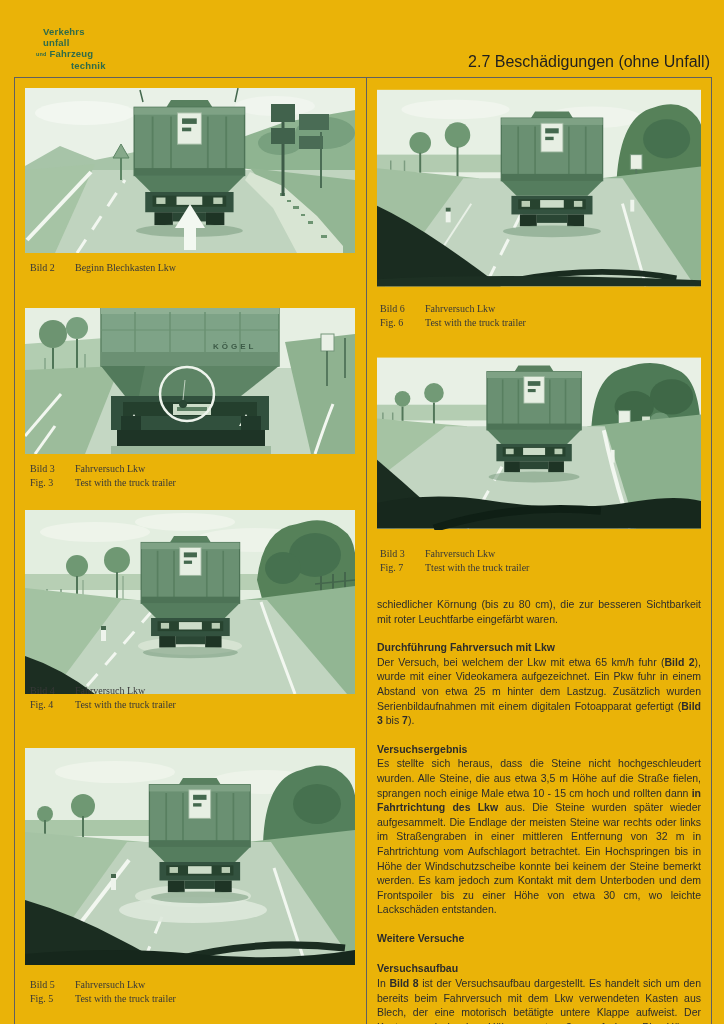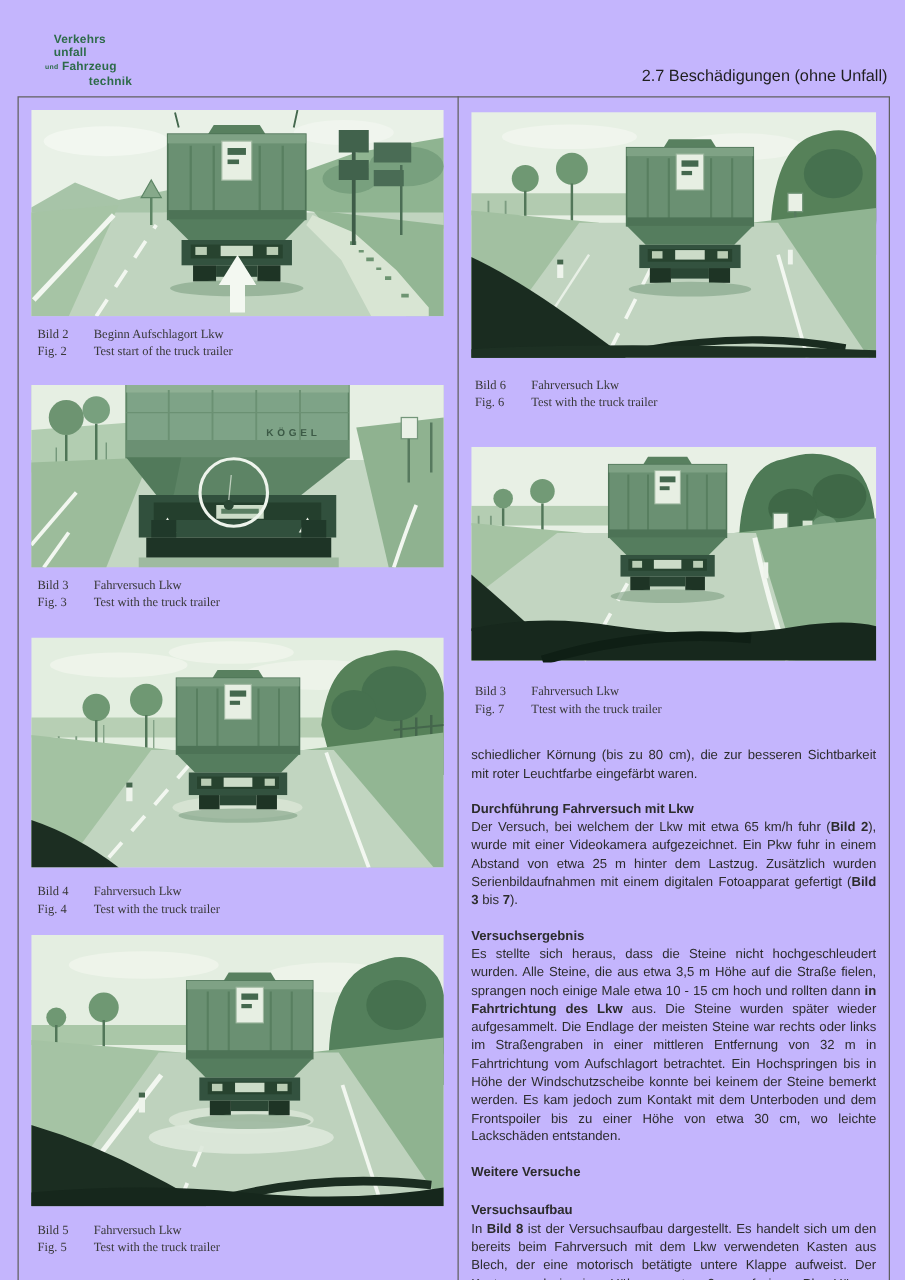--- a/index.html
+++ b/index.html
@@ -1,28 +1,28 @@
 <!DOCTYPE html>
 <html><head>
 <meta charset="utf-8">
 <style>
   html,body{margin:0;padding:0;background:#e8e8e8;}
   .page{
     position:relative;width:724px;height:1024px;margin:0 auto;
-    background:#c4b5fd;overflow:hidden;
+    background:#eab308;overflow:hidden;
     font-family:"Liberation Sans",sans-serif;color:#2e2e2e;
   }
   
   .logo{position:absolute;left:43px;top:26px;color:#2e6b4a;font-weight:bold;
         font-size:9.5px;line-height:11px;letter-spacing:.2px;}
   .logo .l2{margin-left:0;}
   .logo .l3{margin-left:-7px;}
   .logo .l3 .small{font-size:5.5px;font-weight:bold;vertical-align:1px;}
   .logo .l4{margin-left:28px;}
-  .section-title{position:absolute;right:14px;top:53px;font-size:13px;color:#1f1f1f;}
+  .section-title{position:absolute;right:14px;top:53px;font-size:16px;color:#1f1f1f;}
   
   .frame{position:absolute;left:14px;top:77px;width:696px;height:960px;
          border:1px solid #606060;}
   .divider{position:absolute;left:366px;top:77px;width:1px;height:960px;background:#606060;}
   
   .photo{position:absolute;display:block;}
   
   .cap{position:absolute;font-family:"Liberation Serif",serif;font-size:10px;
        line-height:13.5px;color:#383838;}
   .cap-row{display:flex;}
@@ -108,25 +108,21 @@
     <rect x="246" y="40" width="24" height="16" fill="#41624c"></rect>
     <rect x="274" y="26" width="30" height="16" fill="#4a6c55"></rect>
     <rect x="274" y="48" width="24" height="13" fill="#4a6c55"></rect>
     <path d="M296,100 L296,44" stroke="#4b6d55" stroke-width="2"></path>
     <polygon points="165,116 150,140 159,140 159,162 171,162 171,140 180,140" fill="#f3f8f1"></polygon>
   </svg>
 
   <div class="cap" style="left:30px;top:261px;width:320px">
     <div class="cap-row">
         <span class="cap-label">Bild 2</span>
-        <span>Beginn Aufschlagort Lkw</span>
-      </div>
-    <div class="cap-row">
-        <span class="cap-label">Fig. 2</span>
-        <span>Test start of the truck trailer</span>
+        <span>Beginn Blechkasten Lkw</span>
       </div>
   </div>
 
   <svg class="photo" style="left:25px;top:308px" width="330" height="146" viewBox="0 0 330 146">
     <rect width="330" height="146" fill="#c4d7c3"></rect>
     <rect width="330" height="60" fill="#e6efe3"></rect>
     <polygon points="0,36 80,30 95,60 0,70" fill="#b2cdb1"></polygon>
     <circle cx="28" cy="26" r="14" fill="#6d9471"></circle>
     <circle cx="52" cy="20" r="11" fill="#78a07e"></circle>
     <path d="M28,40 L28,92 M52,31 L52,88" stroke="#4f7557" stroke-width="2"></path>
@@ -194,21 +190,21 @@
     <polygon points="96,90 242,90 322,184 26,184" fill="#c1d5c0"></polygon>
     <ellipse cx="165" cy="136" rx="52" ry="9" fill="#d6e3d2"></ellipse>
     <path d="M62,176 L128,100" stroke="#f2f7f0" stroke-width="3" stroke-dasharray="16 12"></path>
     <path d="M270,184 L243,112 Q238,98 236,92" stroke="#f2f7f0" stroke-width="3" fill="none"></path>
     <rect x="76" y="116" width="5" height="15" fill="#eef4ec"></rect>
     <rect x="76" y="116" width="5" height="4" fill="#44664c"></rect>
     <use href="#truckRear" transform="translate(108,26) scale(0.82)"></use>
     <path d="M0,184 L0,146 Q36,158 70,184 Z" fill="#1c2e22"></path>
   </svg>
 
-  <div class="cap" style="left:30px;top:707px;width:320px">
+  <div class="cap" style="left:30px;top:684px;width:320px">
     <div class="cap-row">
         <span class="cap-label">Bild 4</span>
         <span>Fahrversuch Lkw</span>
       </div>
     <div class="cap-row">
         <span class="cap-label">Fig. 4</span>
         <span>Test with the truck trailer</span>
       </div>
   </div>
 

